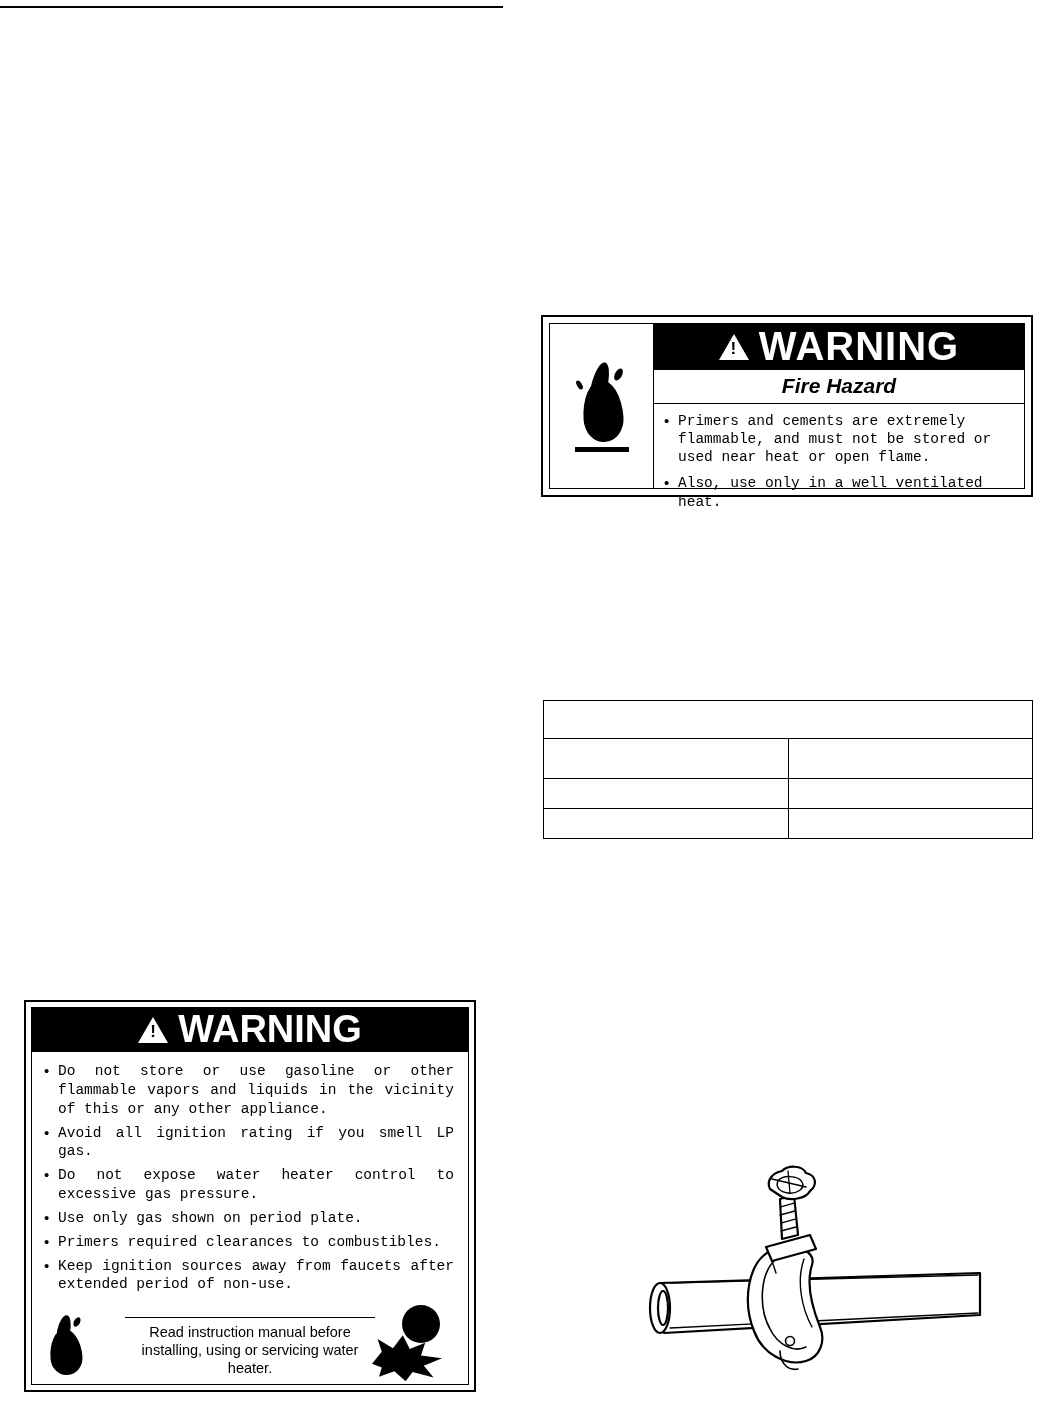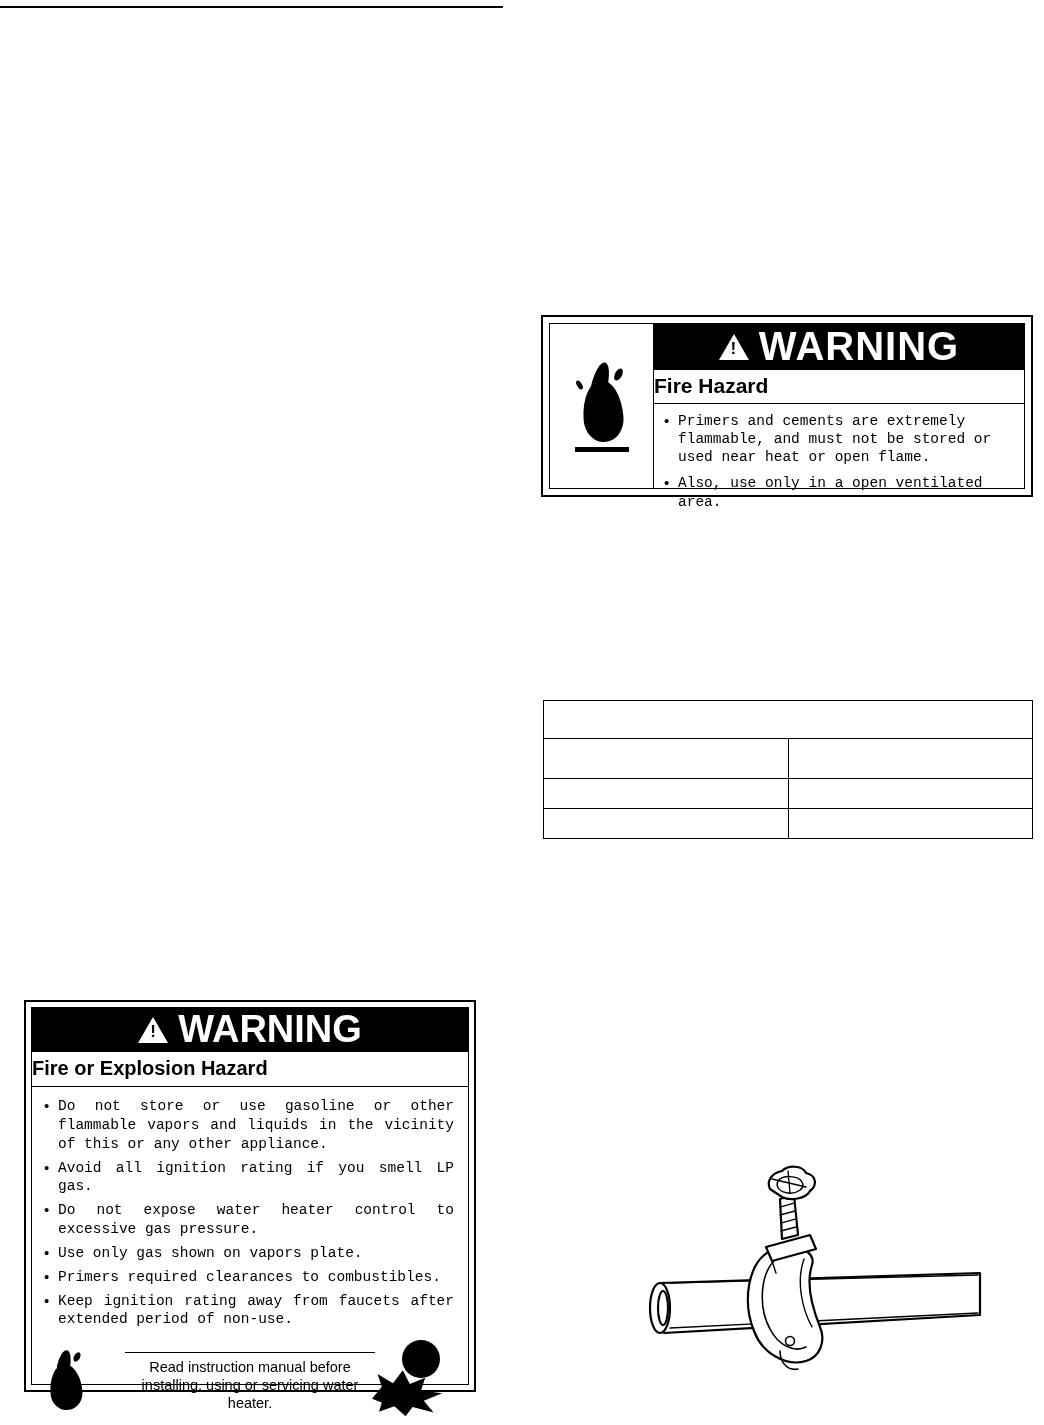--- a/index.html
+++ b/index.html
@@ -69,23 +69,25 @@
     gap: 10px;
     font-weight: bold;
   }
   #fire-hazard-box .warn-banner {
     height: 50px;
     font-size: 40px;
     letter-spacing: 1px;
     border-bottom: 1.5px solid #000;
   }
   .warn-subhead {
+    text-align: center;
     font-weight: bold;
     border-bottom: 1.5px solid #000;
     box-sizing: border-box;
+    font-style: italic;
   }
   #fire-hazard-box .warn-subhead {
     font-size: 21px;
     padding: 4px 0 5px;
   }
   #fire-hazard-box .bullets {
     flex: 1;
     padding: 8px 12px 4px 10px;
     font-size: 14.5px;
     line-height: 1.25;
@@ -361,21 +363,21 @@
         <span>WARNING</span>
       </div>
       <div class="warn-subhead">Fire Hazard</div>
       <div class="bullets">
         <div class="bullet-row">
           <span class="bullet-dot">•</span>
           <span class="bullet-text">Primers and cements are extremely flammable, and must not be stored or used near heat or open flame.</span>
         </div>
         <div class="bullet-row">
           <span class="bullet-dot">•</span>
-          <span class="bullet-text">Also, use only in a open ventilated area.</span>
+          <span class="bullet-text">Also, use only in a well ventilated heat.</span>
         </div>
       </div>
     </div>
   </div>
 </div>
 
 <table id="spec-table">
   <tbody>
       <tr class="title-row">
     <td colspan="2"></td>
@@ -397,45 +399,44 @@
 
 <div class="warn-box" id="explosion-box">
   <div class="inner">
     <div class="warn-banner">
       <span class="tri">
         <span class="tri-shape"></span>
         <span class="tri-bang">!</span>
       </span>
       <span>WARNING</span>
     </div>
-    <div class="warn-subhead">Fire or Explosion Hazard</div>
     <div class="bullets">
       <div class="bullet-row">
         <span class="bullet-dot">•</span>
         <span class="bullet-text">Do not store or use gasoline or other flammable vapors and liquids in the vicinity of this or any other appliance.</span>
       </div>
       <div class="bullet-row">
         <span class="bullet-dot">•</span>
         <span class="bullet-text">Avoid all ignition rating if you smell LP gas.</span>
       </div>
       <div class="bullet-row">
         <span class="bullet-dot">•</span>
         <span class="bullet-text">Do not expose water heater control to excessive gas pressure.</span>
       </div>
       <div class="bullet-row">
         <span class="bullet-dot">•</span>
-        <span class="bullet-text">Use only gas shown on vapors plate.</span>
+        <span class="bullet-text">Use only gas shown on period plate.</span>
       </div>
       <div class="bullet-row">
         <span class="bullet-dot">•</span>
         <span class="bullet-text">Primers required clearances to combustibles.</span>
       </div>
       <div class="bullet-row">
         <span class="bullet-dot">•</span>
-        <span class="bullet-text">Keep ignition rating away from faucets after extended period of non-use.</span>
+        <span class="bullet-text">Keep ignition sources away from faucets after extended period of non-use.</span>
       </div>
     </div>
     <div class="footer">
       <div class="flame-sm">
         <div class="f-spark1"></div>
         <div class="f-tip"></div>
         <div class="f-main"></div>
       </div>
       <div class="read-note">Read instruction manual before installing, using or servicing water heater.</div>
       <div class="blast">

